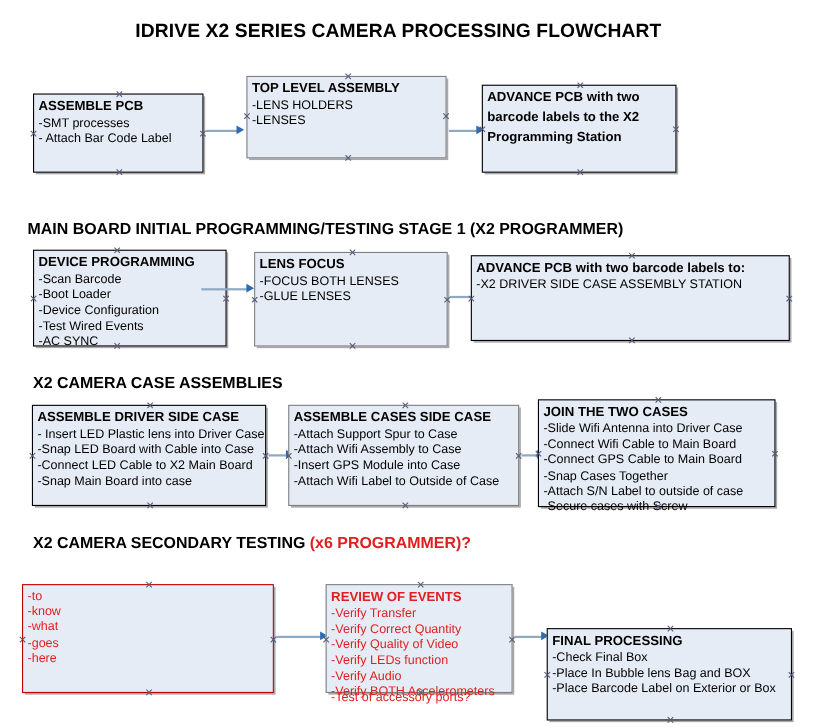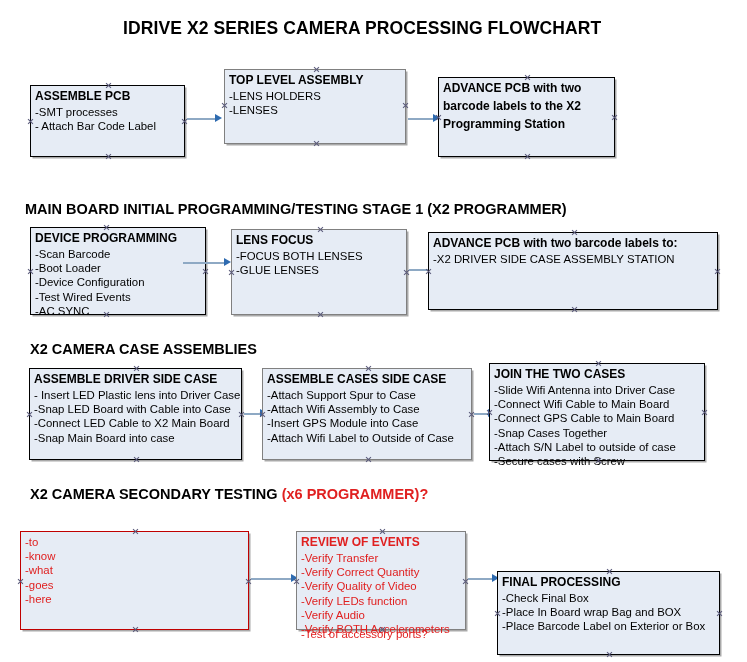--- a/index.html
+++ b/index.html
@@ -324,21 +324,21 @@
 
   <div class="arrow" style="left:468px; top:574px; width:32px;">
     <span class="shaft" style="width:26px;"></span>
       <span class="head" style="left:24px;"></span>
   </div>
 
   <div class="fbox" style="left:497px; top:537px; width:223px; height:84px;margin-top:34px;">
     <div class="inner">
       <div class="bx-head">FINAL PROCESSING</div>
       <div class="bx-line"> -Check Final Box</div>
-      <div class="bx-line">-Place In Board wrap Bag and BOX</div>
+      <div class="bx-line">-Place In Bubble lens Bag and BOX</div>
       <div class="bx-line">-Place Barcode Label on Exterior or Box</div>
     </div>
     <span class="handle" style="left:108px; top:-4px;"></span>
     <span class="handle" style="left:108px; bottom:-4px;"></span>
     <span class="handle" style="left:-4px; top:38px;"></span>
     <span class="handle" style="right:-4px; top:38px;"></span>
   </div>
 
 </div>
 

